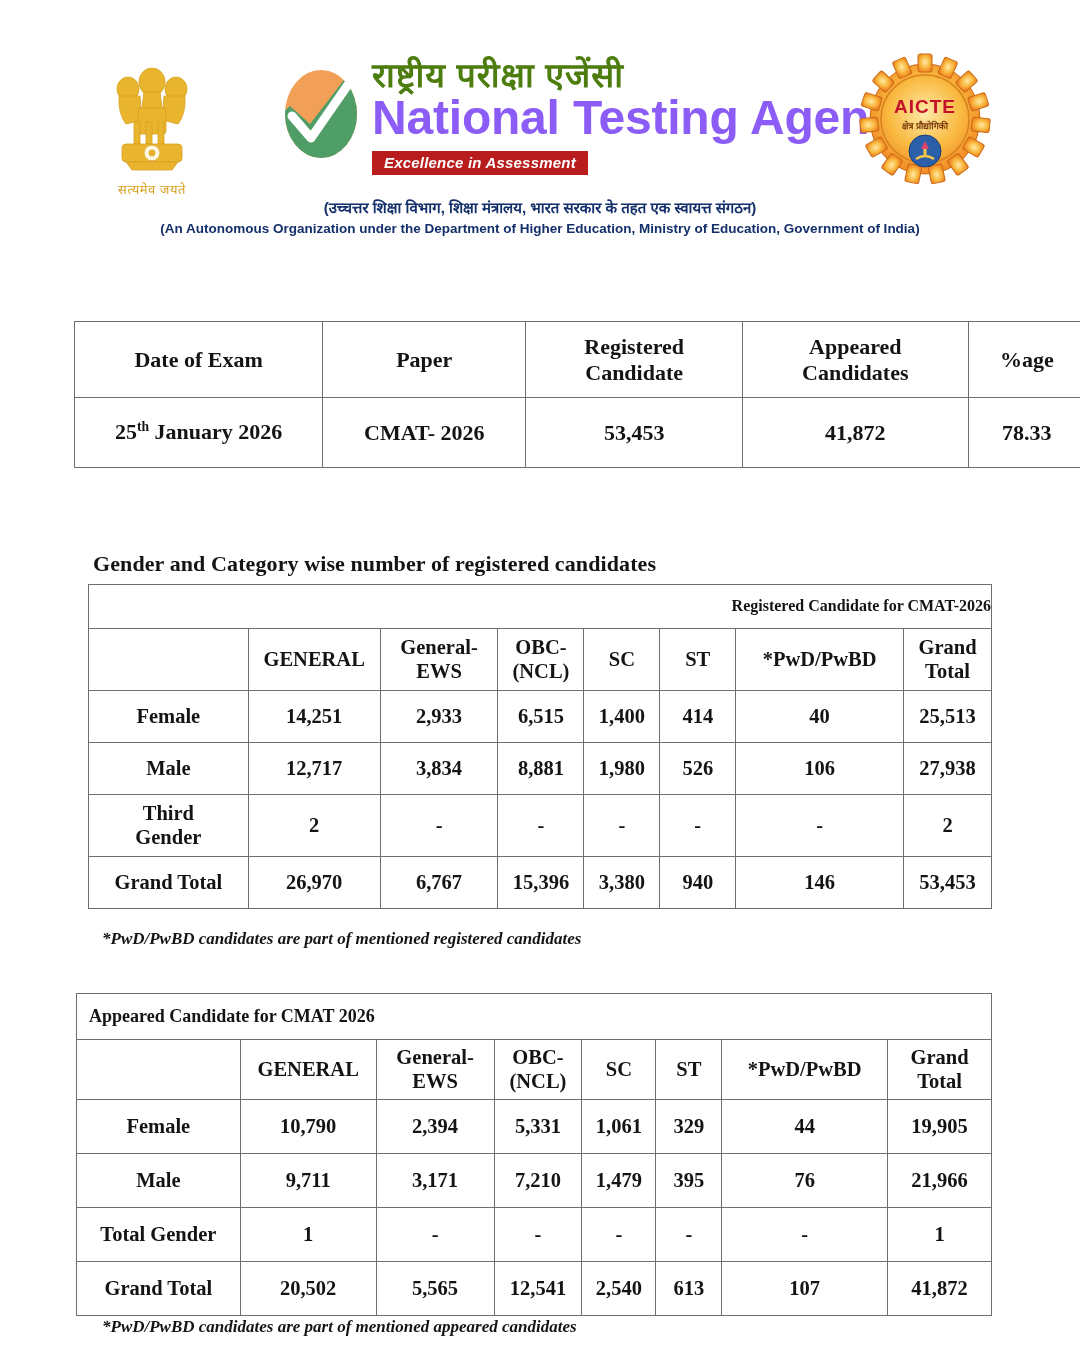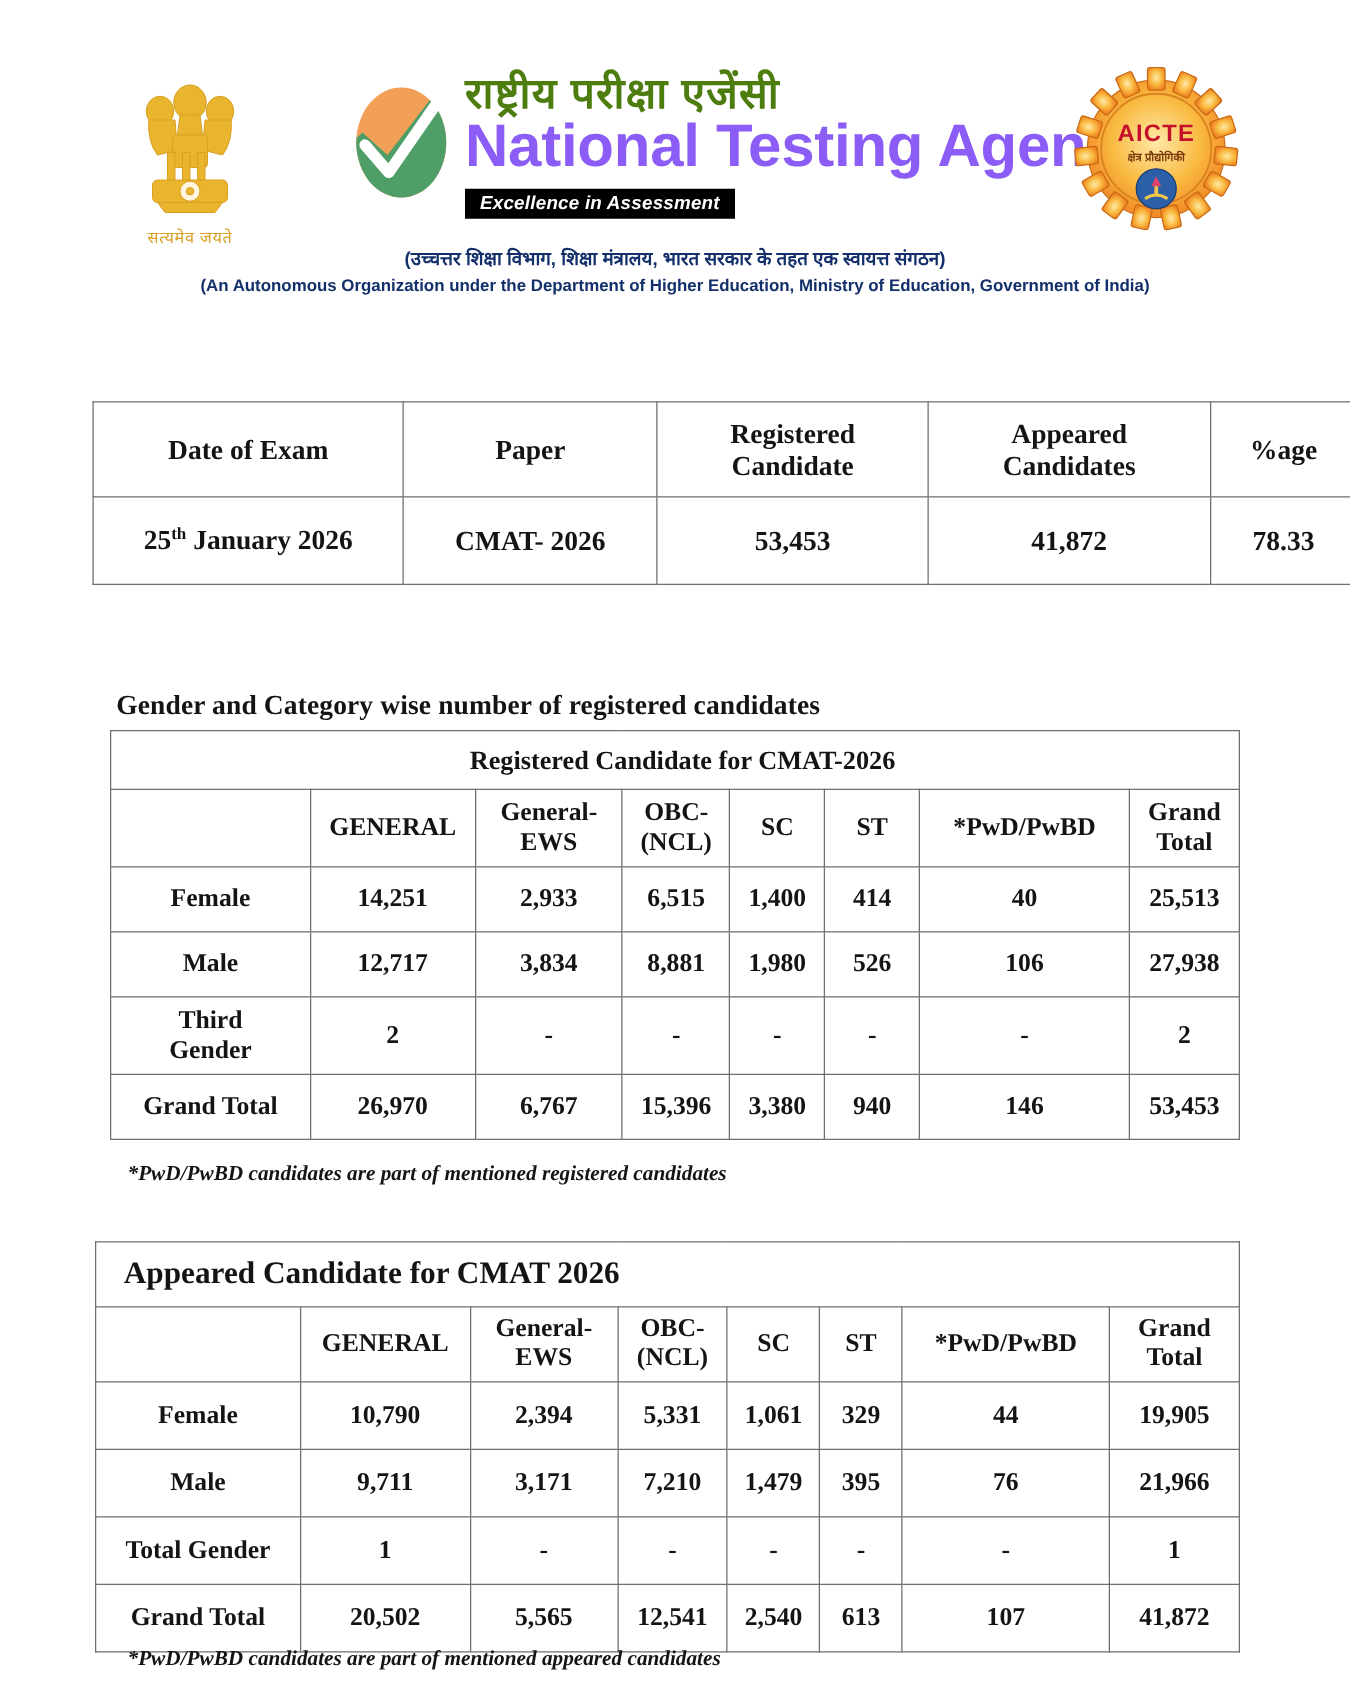--- a/index.html
+++ b/index.html
@@ -42,21 +42,21 @@
     white-space: nowrap;
   }
   .nta-english {
     font-size: 48px; font-weight: 700; color: #8b5cf6;
     line-height: 1.05; letter-spacing: -0.2px; margin-top: -2px;
     font-family: "Liberation Sans", "DejaVu Sans", sans-serif;
     white-space: nowrap;
   }
   .nta-tagline {
     display: inline-block; margin-top: 8px;
-    background: #000000; color: #ffffff;
+    background: #b91c1c; color: #ffffff;
     font-family: "Liberation Sans", "DejaVu Sans", sans-serif;
     font-style: italic; font-weight: 700; font-size: 15px;
     padding: 3px 12px 4px 12px; letter-spacing: .2px;
   }
 
   .aicte { position: absolute; left: 858px; top: 52px; width: 134px; height: 134px; }
 
   .subtitles { position: absolute; left: 0; right: 0; top: 198px; text-align: center; }
   .sub-hi {
     font-family: "Liberation Sans", "DejaVu Sans", sans-serif;
@@ -93,22 +93,22 @@
   .section-title {
     position: absolute; left: 93px; top: 551px;
     font-size: 22px; font-weight: 700; color: #141414;
     letter-spacing: .1px;
   }
 
   
   .reg-wrap { position: absolute; left: 88px; top: 584px; }
   .cat { width: 904px; }
   .cat .caption-cell {
-    text-align: center;
-    font-size: 21px;
+    text-align: right;
+    font-size: 16px;
     padding: 11px 0 11px 12px;
     height: 44px;
   }
   .cat th, .cat td { font-size: 20.5px; padding: 6px 3px; line-height: 1.15; }
   .cat .hrow { height: 62px; }
   .cat .drow { height: 52px; }
   .cat .drow.tall { height: 62px; }
   .cat .rowhead { font-size: 20.5px; }
 
   .footnote {
@@ -117,22 +117,22 @@
     font-style: italic; font-weight: 700;
     font-size: 17px; color: #141414;
   }
   .fn-reg { left: 102px; top: 929px; }
   .fn-app { left: 102px; top: 1317px; }
 
   
   .app-wrap { position: absolute; left: 76px; top: 993px; }
   .app { width: 916px; }
   .app .caption-cell {
-    text-align: left; font-size: 25px;
-    padding: 11px 0 11px 22px; height: 46px;
+    text-align: left; font-size: 18px;
+    padding: 11px 0 11px 12px; height: 46px;
   }
   .app th, .app td { font-size: 20.5px; padding: 6px 3px; line-height: 1.15; }
   .app .hrow { height: 60px; }
   .app .drow { height: 54px; }
 </style>
 </head>
 <body>
 
 <div class="page">
 

